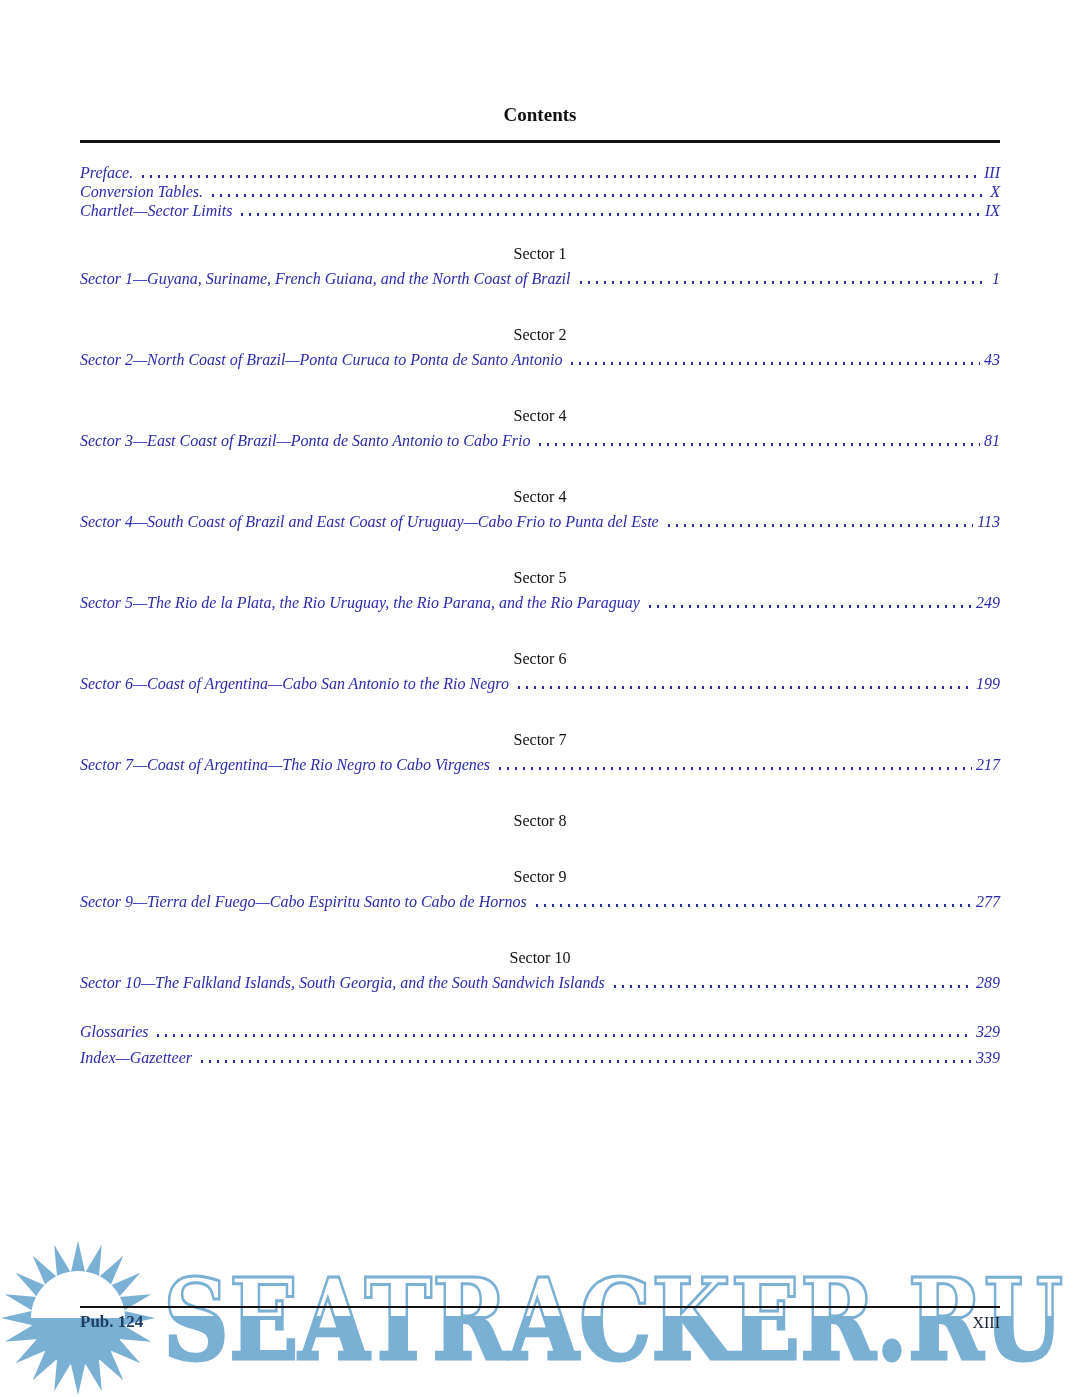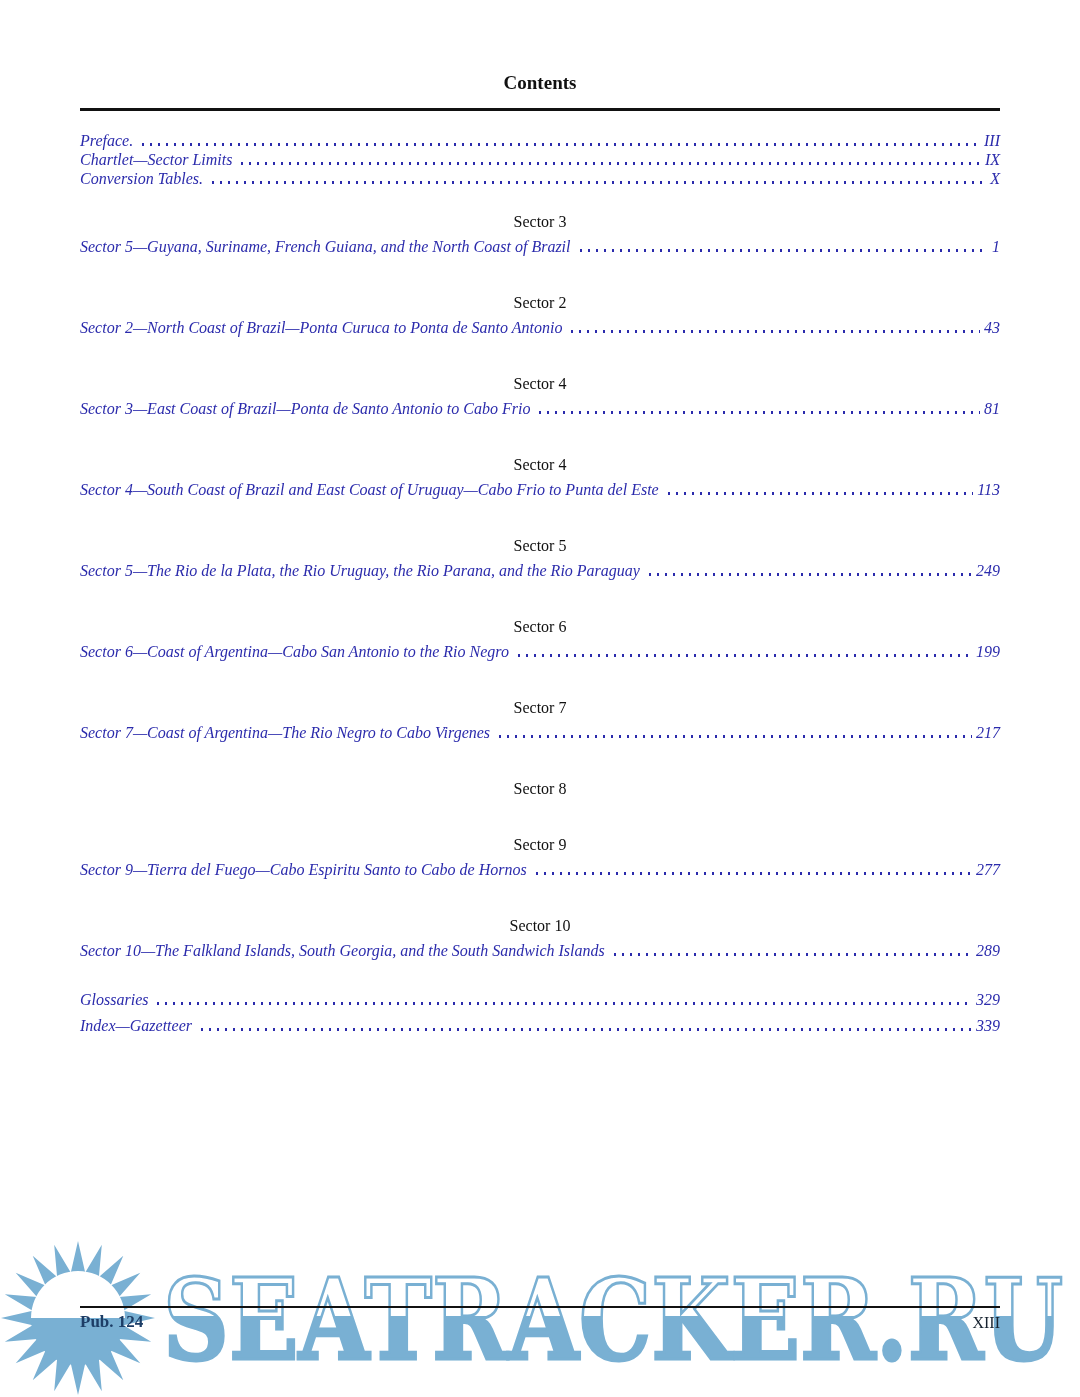--- a/index.html
+++ b/index.html
@@ -12,21 +12,21 @@
   *{box-sizing:border-box;}
   html,body{margin:0;padding:0;}
   body{
     width:1080px;height:1397px;position:relative;overflow:hidden;
     background:var(--paper);
     font-family:"Liberation Serif","DejaVu Serif",serif;
   }
   .content{position:absolute;left:80px;right:80px;top:0;z-index:4;}
   .doc-title{
     text-align:center;font-weight:bold;font-size:19px;line-height:22px;
-    color:var(--ink);margin-top:72px;
+    color:var(--ink);margin-top:104px;
   }
   .top-rule{border:none;border-top:3px solid var(--ink);margin:14px 0 0 0;}
   .front-matter{margin-top:20px;}
   .toc-row{
     display:flex;align-items:baseline;height:19px;
     font-size:16px;color:var(--link-blue);line-height:19px;white-space:nowrap;font-style:italic;
   }
   .toc-label{flex:0 0 auto;}
   .leader{
     flex:1 1 auto;align-self:flex-end;height:5px;margin:0 4px 3px 6px;
@@ -74,35 +74,35 @@
   <div class="doc-title">Contents</div>
   <hr class="top-rule">
 
   <div class="front-matter" id="front-matter">
       <div class="toc-row">
     <span class="toc-label">Preface.</span>
     <span class="leader"></span>
     <span class="toc-page">III</span>
   </div>
       <div class="toc-row">
+    <span class="toc-label">Conversion Tables.</span>
+    <span class="leader"></span>
+    <span class="toc-page">X</span>
+  </div>
+      <div class="toc-row">
     <span class="toc-label">Chartlet—Sector Limits</span>
     <span class="leader"></span>
     <span class="toc-page">IX</span>
-  </div>
-      <div class="toc-row">
-    <span class="toc-label">Conversion Tables.</span>
-    <span class="leader"></span>
-    <span class="toc-page">X</span>
   </div>
     </div>
   <div id="sections">
       <section class="sector-block first">
-    <div class="sector-heading">Sector 3</div>
-  <div class="toc-row">
-    <span class="toc-label">Sector 5—Guyana, Suriname, French Guiana, and the North Coast of Brazil</span>
+    <div class="sector-heading">Sector 1</div>
+  <div class="toc-row">
+    <span class="toc-label">Sector 1—Guyana, Suriname, French Guiana, and the North Coast of Brazil</span>
     <span class="leader"></span>
     <span class="toc-page">1</span>
   </div>
       </section>
       <section class="sector-block">
     <div class="sector-heading">Sector 2</div>
   <div class="toc-row">
     <span class="toc-label">Sector 2—North Coast of Brazil—Ponta Curuca to Ponta de Santo Antonio</span>
     <span class="leader"></span>
     <span class="toc-page">43</span>

